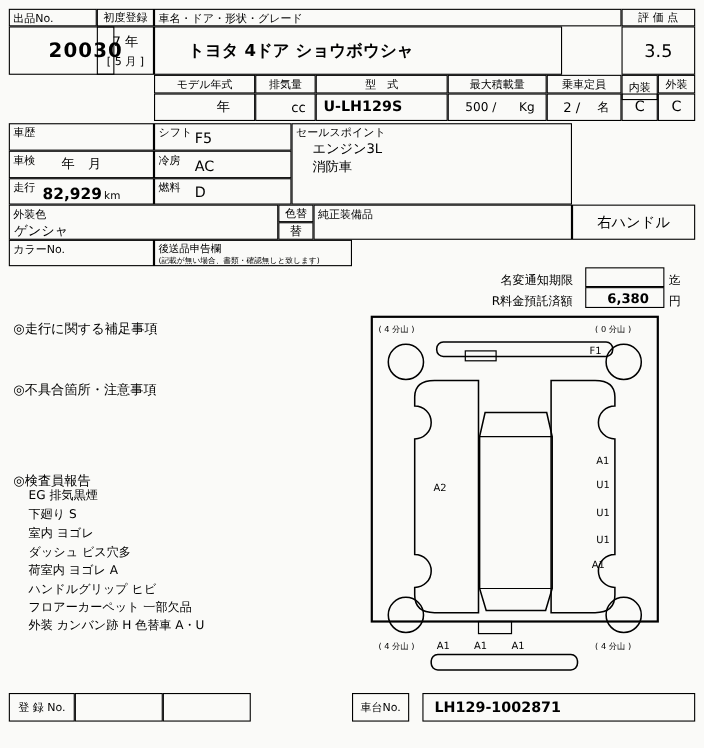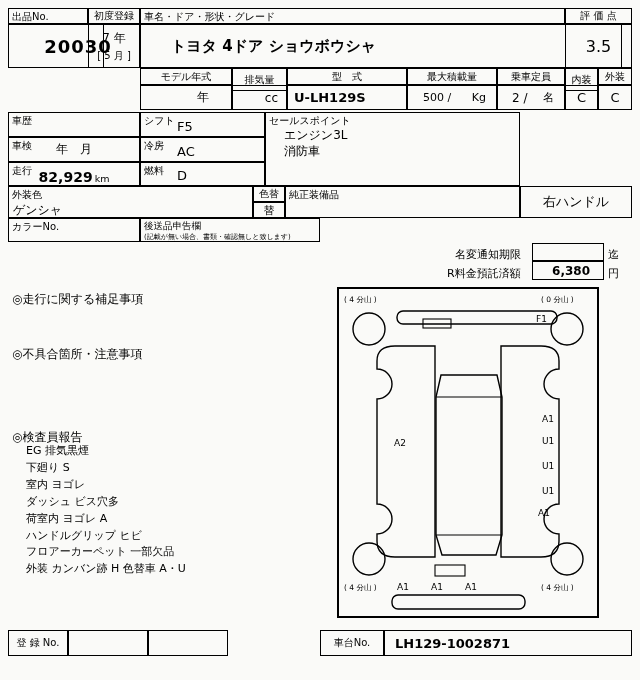--- a/index.html
+++ b/index.html
@@ -44,39 +44,39 @@
     <span class="t10">初度登録</span>
   </div>
   <div class="cell cc" style="left:88px;top:24px;width:52px;height:44px;flex-direction:column;gap:2px;">
     <span class="t12">7 年</span>
     <span class="t10">[ 5 月 ]</span>
   </div>
 
   <div class="cell" style="left:140px;top:8px;width:425px;height:16px;">
     <span class="txt t10" style="left:3px;top:1px;">車名・ドア・形状・グレード</span>
   </div>
-  <div class="cell cl" style="left:140px;top:24px;width:482px;height:44px;padding-left:30px;">
+  <div class="cell cl" style="left:140px;top:24px;width:371px;height:44px;padding-left:30px;">
     <span class="t15 b">トヨタ 4ドア ショウボウシャ</span>
   </div>
 
   <div class="cell cc" style="left:565px;top:8px;width:67px;height:16px;">
     <span class="t10">評 価 点</span>
   </div>
   <div class="cell cc" style="left:565px;top:24px;width:67px;height:44px;">
     <span class="t16">3.5</span>
   </div>
 
   <div class="cell cc" style="left:140px;top:68px;width:92px;height:17px;">
     <span class="t10">モデル年式</span>
   </div>
   <div class="cell cl" style="left:140px;top:85px;width:92px;height:25px;justify-content:flex-end;padding-right:22px;">
     <span class="t12">年</span>
   </div>
 
-  <div class="cell cc" style="left:232px;top:68px;width:55px;height:23px;">
+  <div class="cell cc" style="left:232px;top:68px;width:55px;height:17px;">
     <span class="t10">排気量</span>
   </div>
   <div class="cell cl" style="left:232px;top:85px;width:55px;height:25px;justify-content:flex-end;padding-right:8px;">
     <span class="t12">cc</span>
   </div>
 
   <div class="cell cc" style="left:287px;top:68px;width:120px;height:17px;">
     <span class="t10">型　式</span>
   </div>
   <div class="cell cl" style="left:287px;top:85px;width:120px;height:25px;padding-left:6px;">
@@ -193,21 +193,21 @@
     <div>EG 排気黒煙</div>
     <div>下廻り S</div>
     <div>室内 ヨゴレ</div>
     <div>ダッシュ ビス穴多</div>
     <div>荷室内 ヨゴレ A</div>
     <div>ハンドルグリップ ヒビ</div>
     <div>フロアーカーペット 一部欠品</div>
     <div>外装 カンバン跡 H 色替車 A・U</div>
   </div>
 
-  <div class="cell box2" style="left:337px;top:287px;width:262px;height:331px;">
+  <div class="cell box2" style="left:337px;top:287px;width:262px;height:279px;">
     <svg viewBox="0 0 258 327" width="258" height="327">
 
       <text class="tt" x="5" y="13">( 4 分山 )</text>
       <text class="tt" x="202" y="13">( 0 分山 )</text>
       <text class="tt" x="5" y="301">( 4 分山 )</text>
       <text class="tt" x="202" y="301">( 4 分山 )</text>
 
       <circle class="sh" cx="30" cy="40" r="16"></circle>
       <circle class="sh" cx="228" cy="40" r="16"></circle>
       <circle class="sh" cx="30" cy="270" r="16"></circle>
@@ -238,20 +238,20 @@
       <text x="126" y="301">A1</text>
     </svg>
   </div>
 
   <div class="cell cc" style="left:8px;top:630px;width:60px;height:26px;">
     <span class="t10">登 録 No.</span>
   </div>
   <div class="cell" style="left:68px;top:630px;width:80px;height:26px;"></div>
   <div class="cell" style="left:148px;top:630px;width:80px;height:26px;"></div>
 
-  <div class="cell cc" style="left:320px;top:630px;width:64px;height:26px;">
+  <div class="cell cc" style="left:320px;top:630px;width:52px;height:26px;">
     <span class="t10">車台No.</span>
   </div>
   <div class="cell cl" style="left:384px;top:630px;width:248px;height:26px;padding-left:10px;">
     <span class="t13 b">LH129-1002871</span>
   </div>
 
 </div>
 
 </body></html>

